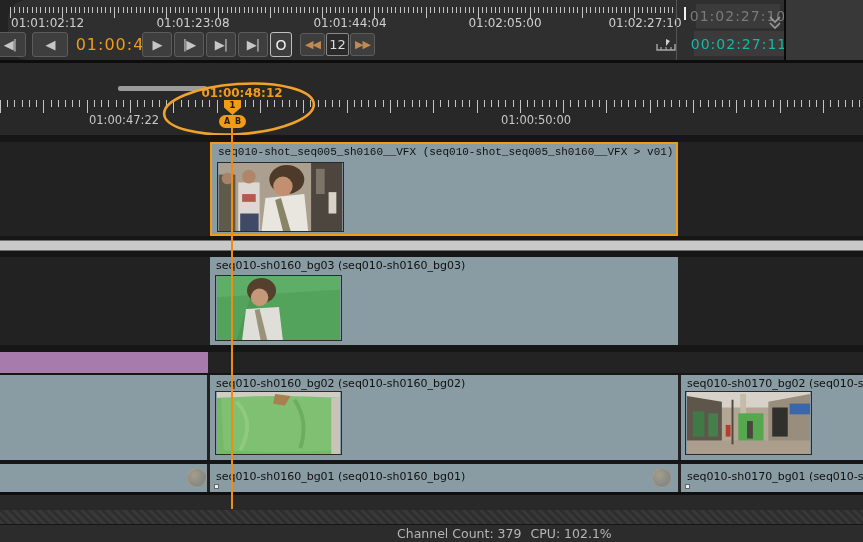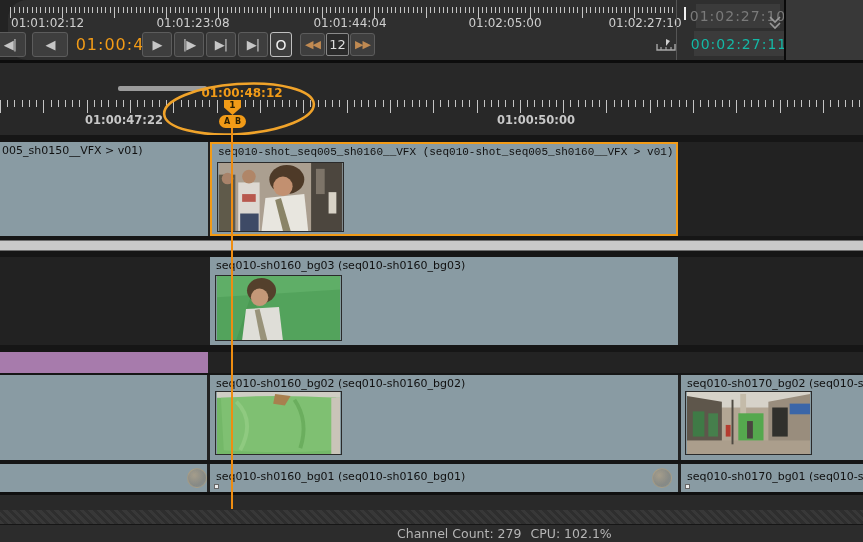--- a/index.html
+++ b/index.html
@@ -52,21 +52,21 @@
   #tc-in  { left:688px; top:4px;  width:84px; height:24px; color:#7a7a7a; }
   #tc-out { left:686px; top:31px; width:90px; height:25px; color:#14b8a6; }
   #chevrons { left:759px; top:14px; width:16px; height:20px; color:#9a9a9a; font-size:11px; line-height:8px; text-align:center; }
   #flagruler-icon { left:647px; top:36px; width:22px; height:17px; }
 
   
   #sep-top { left:0; top:60px; width:863px; height:3px; background:#0d0d0d; }
   #ruler-zone { left:0; top:63px; width:863px; height:72px; background:#282828; }
   #zoombar { left:118px; top:86px; width:89px; height:5px; background:#9b9b9b; border-radius:2px; }
   #main-ticks { left:0; top:100px; width:863px; height:13px; overflow:hidden; }
-  .ruler-label { position:absolute; top:113px; color:#c8c8c8; font-size:11.5px; white-space:nowrap;font-weight:bold; }
+  .ruler-label { position:absolute; top:113px; color:#c8c8c8; font-size:11.5px; white-space:nowrap; }
   #ph-label { position:absolute; left:242px; top:86px; transform:translateX(-50%); color:var(--accent,#f29b17);
               font-size:12px; font-weight:bold; white-space:nowrap; }
   #ph-marker { position:absolute; left:224px; top:100px; width:17px; height:15px; background:var(--accent,#f29b17);
                clip-path:polygon(0 0,100% 0,100% 50%,50% 100%,0 50%);
                color:#2e2000; font-size:9px; font-weight:bold; text-align:center; line-height:11px; }
   #ab-pill { position:absolute; left:219px; top:115px; width:27px; height:13px; background:var(--accent,#f29b17);
              border-radius:7px; display:flex; align-items:center; justify-content:space-evenly;
              color:#2e2000; font-size:8px; font-weight:bold; }
   #annotation-ellipse { left:160px; top:80px; pointer-events:none; }
   #playhead-line { left:231px; top:128px; width:2px; height:381px; background:var(--playhead,#ee8d12); z-index:30; }
@@ -448,23 +448,20 @@
   <div id="ab-pill">
     <span>A</span>
     <span>B</span>
   </div>
   <svg id="annotation-ellipse" class="abs" width="160" height="60">
     <ellipse cx="79" cy="29" rx="75" ry="25" fill="none" stroke="#f0a32a" stroke-width="2.6" transform="rotate(-4 79 29)"></ellipse>
   </svg>
   <div id="sep-ruler-bottom" class="abs"></div>
 
   <div id="row1" class="abs">
-    <div class="clip" style="left:0; top:0; width:208px; height:94px;">
-      <span class="lbl" style="left:2px">005_sh0150__VFX &gt; v01)</span>
-    </div>
     <div class="clip selected" style="left:210px; top:0; width:468px; height:94px;">
       <span class="lbl">seq010-shot_seq005_sh0160__VFX (seq010-shot_seq005_sh0160__VFX &gt; v01)</span>
       <svg class="thumb" width="127" height="70" viewBox="0 0 127 70">
         <rect width="127" height="70" fill="#ab9f90"></rect>
         <rect x="95" y="0" width="32" height="70" fill="#4c463e"></rect>
         <rect x="100" y="6" width="9" height="26" fill="#7d7468"></rect>
         <rect x="113" y="30" width="8" height="22" fill="#d8d2c6"></rect>
         <rect x="0" y="12" width="17" height="58" fill="#5f5a4a"></rect>
         <circle cx="9" cy="16" r="6" fill="#a8836a"></circle>
         <rect x="20" y="20" width="22" height="50" fill="#ddd8d2"></rect>
@@ -552,17 +549,17 @@
     <div class="globe" style="left:187px; top:4px;"></div>
     <div class="globe" style="left:652px; top:4px;"></div>
   </div>
 
   <div id="below-tracks" class="abs"></div>
   <div id="playhead-line" class="abs"></div>
   <div id="scroll-track" class="abs">
     
   </div>
   <div id="statusbar" class="abs">
-    <span>Channel Count: 279</span>
+    <span>Channel Count: 379</span>
     <span>CPU: 102.1%</span>
   </div>
 
 </div>
 
 </body></html>

